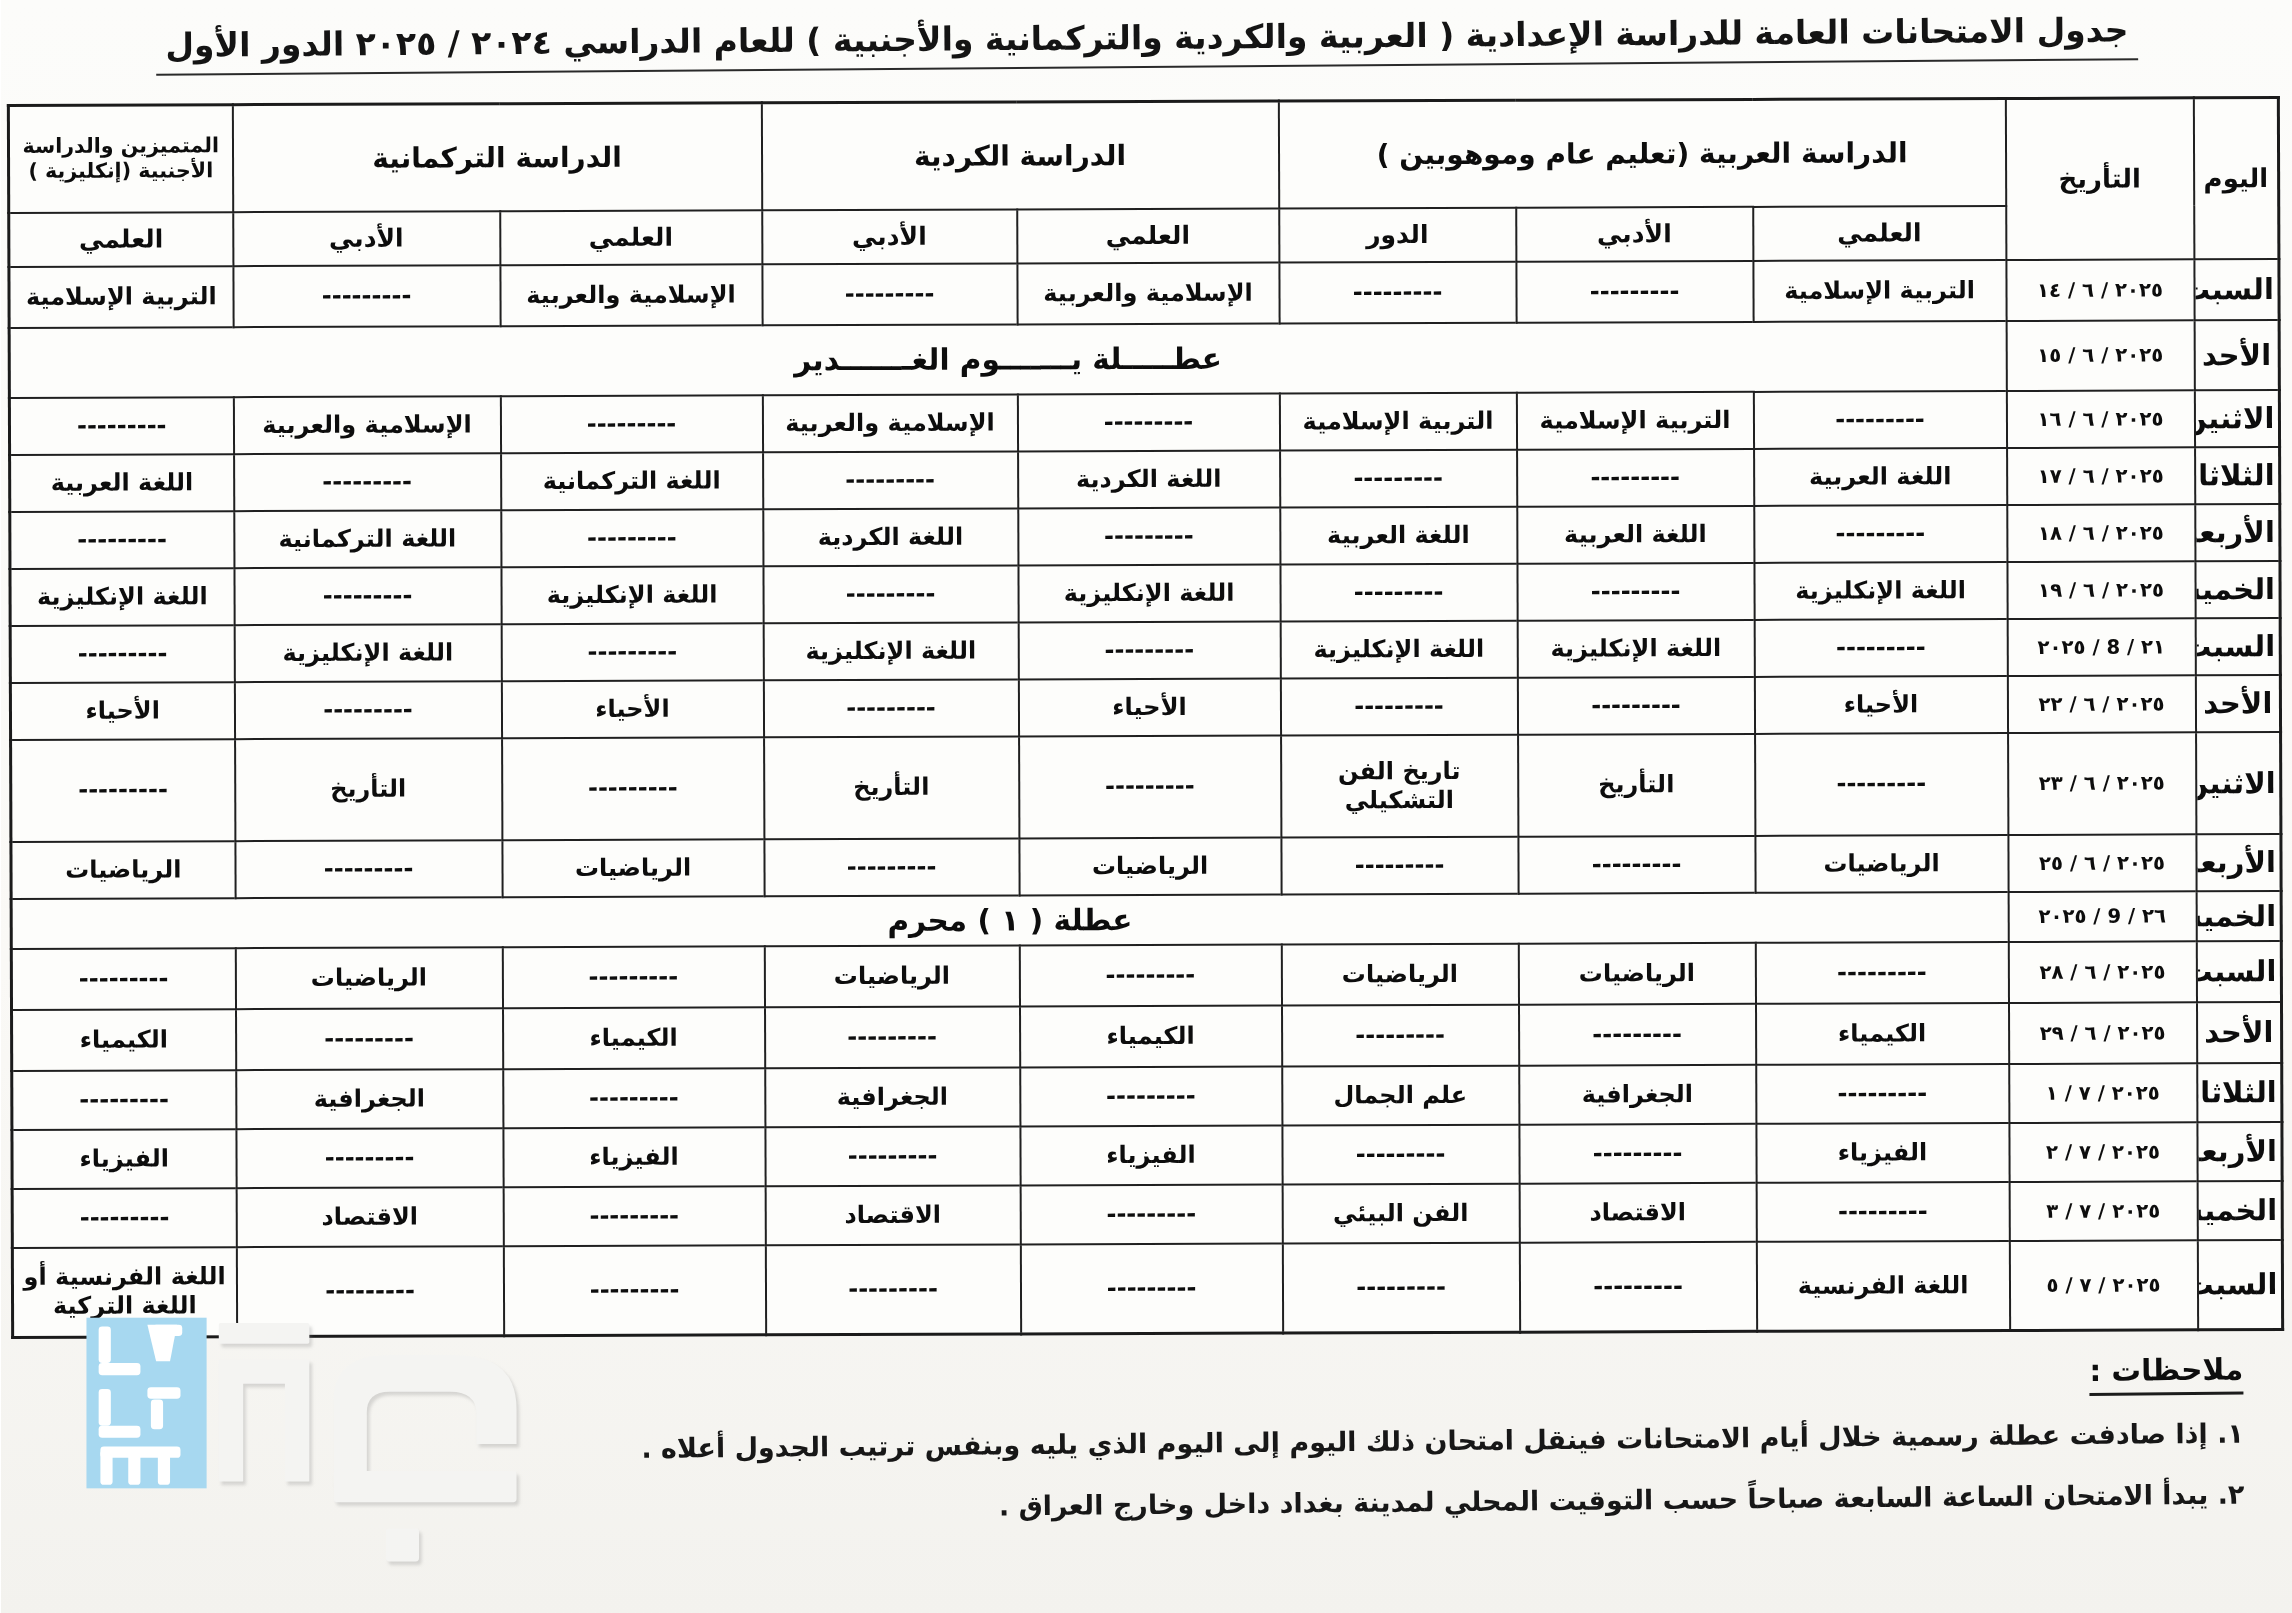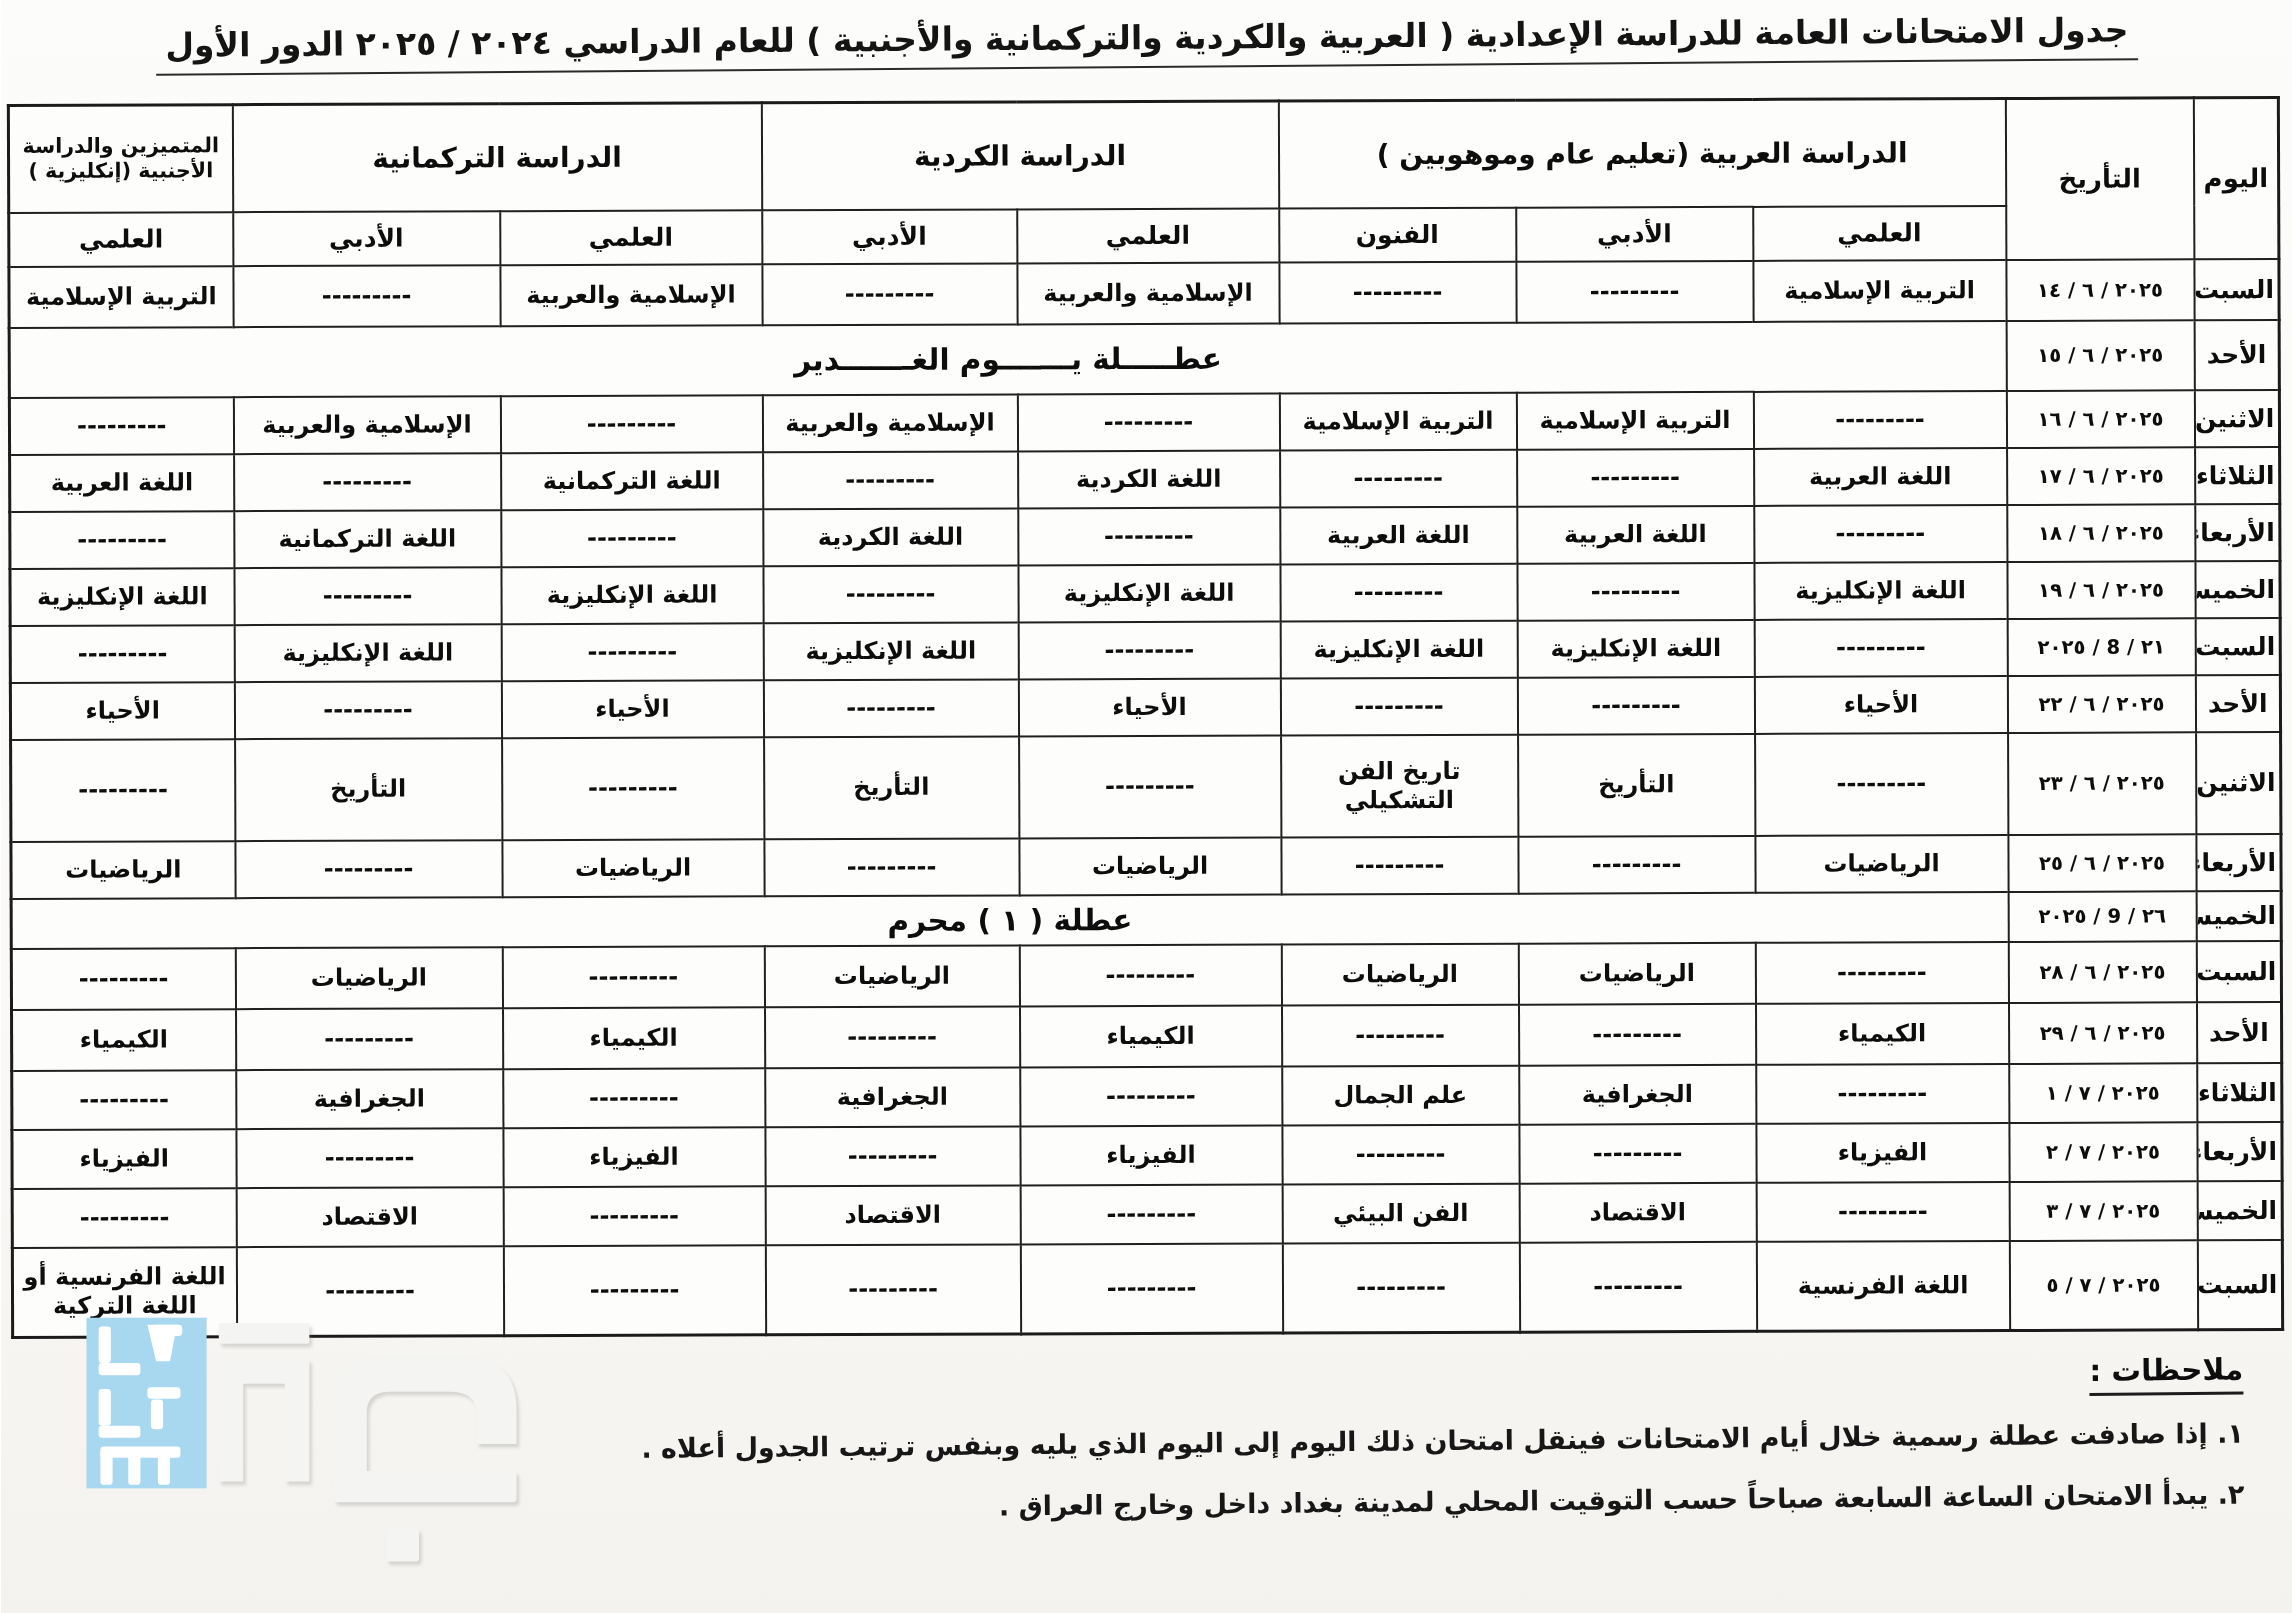--- a/index.html
+++ b/index.html
@@ -33,21 +33,21 @@
   }
   .sched th, .sched td {
     border:2.2px solid #202020;
     text-align:center; vertical-align:middle;
     padding:1.8px 3.6px; overflow:hidden;
   }
   th.hday, th.hdate { font-size:26px; font-weight:700; }
   th.hgroup { font-size:28px; font-weight:700; }
   th.hdist  { font-size:20.6px; font-weight:700; line-height:1.25;text-align:center; }
   th.hsub   { font-size:25px; font-weight:700; }
-  td.day  { font-size:25px; font-weight:700; }
+  td.day  { font-size:29px; font-weight:700; }
   td.date { font-size:19.7px; font-weight:600; direction:ltr; letter-spacing:0.9px; white-space:nowrap; }
   td.subj { font-size:24px; font-weight:700; line-height:1.2; }
   td.holiday { font-size:29.6px; font-weight:700; letter-spacing:0.9px; }
 
   
   .notes {
     position:absolute; top:1361px; right:49px; left:466px;
     text-align:right; transform:rotate(-0.55deg);
   }
   .notes-heading {
@@ -93,21 +93,21 @@
         <th rowspan="2" class="hday">اليوم</th>
         <th rowspan="2" class="hdate">التأريخ</th>
         <th colspan="3" class="hgroup">الدراسة العربية (تعليم عام وموهوبين )</th>
         <th colspan="2" class="hgroup">الدراسة الكردية</th>
         <th colspan="2" class="hgroup">الدراسة التركمانية</th>
         <th class="hgroup hdist">المتميزين والدراسة الأجنبية (إنكليزية )</th>
       </tr>
       <tr style="height:54px">
         <th class="hsub">العلمي</th>
         <th class="hsub">الأدبي</th>
-        <th class="hsub">الفنون</th>
+        <th class="hsub">الدور</th>
         <th class="hsub">العلمي</th>
         <th class="hsub">الأدبي</th>
         <th class="hsub">العلمي</th>
         <th class="hsub">الأدبي</th>
         <th class="hsub">العلمي</th>
       </tr>
     </thead>
     <tbody>
       <tr style="height:61px">
         <td class="day">السبت</td>

